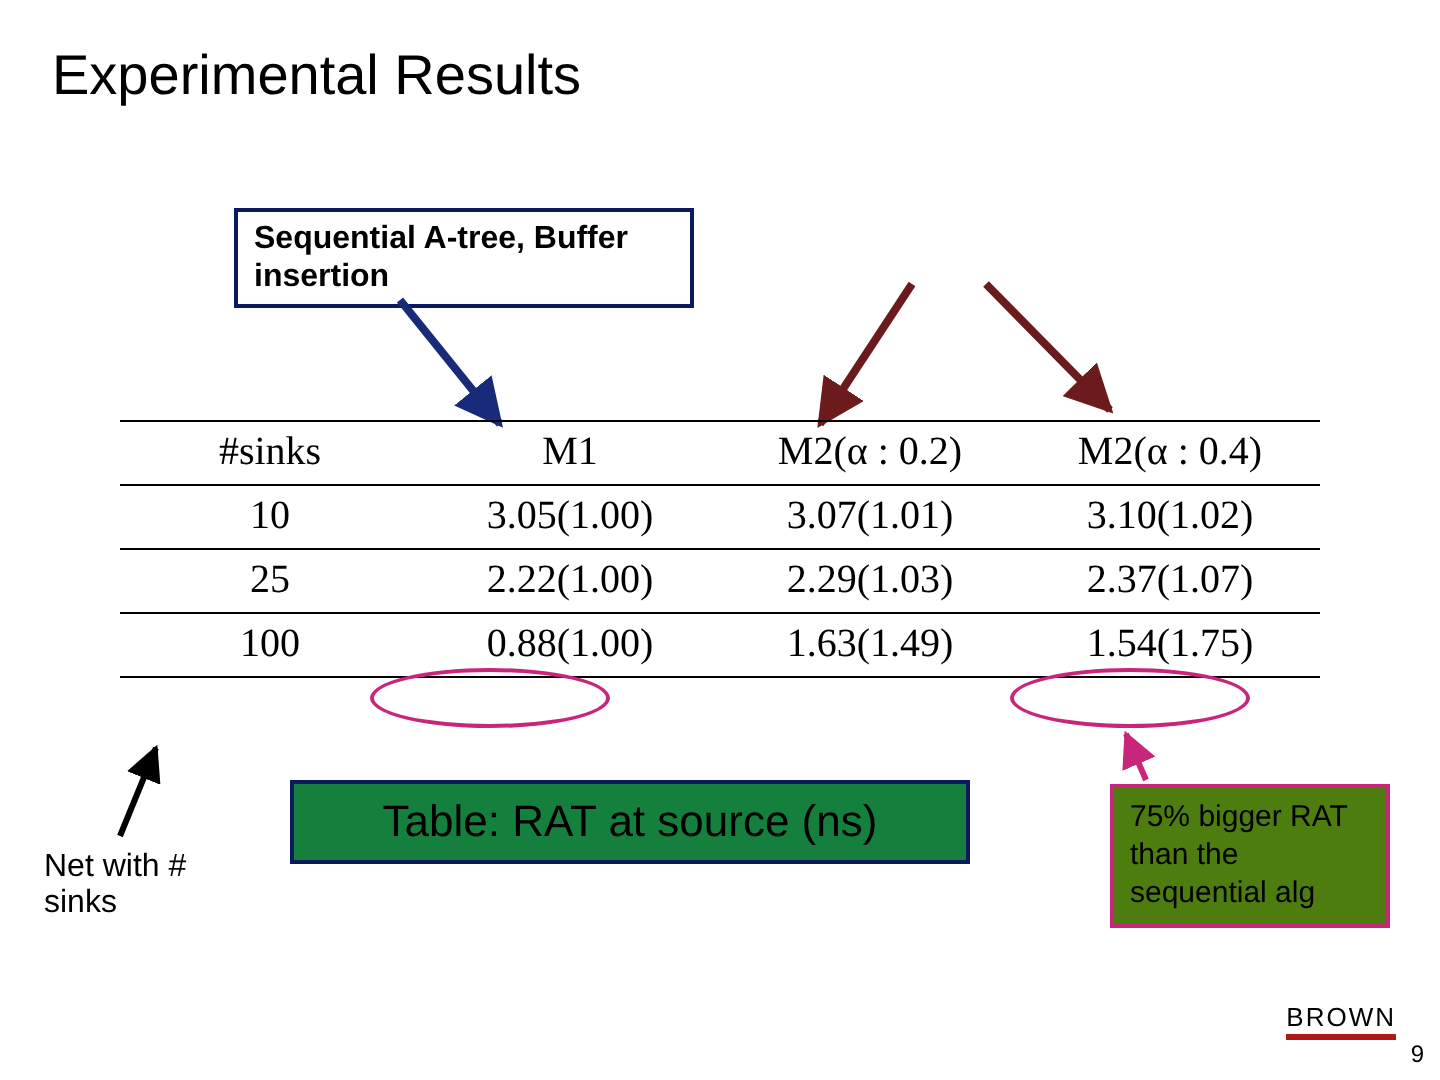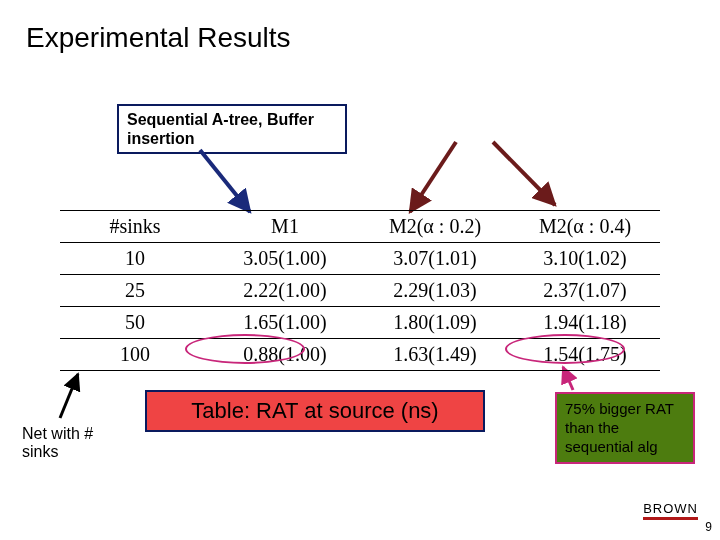--- a/index.html
+++ b/index.html
@@ -11,21 +11,21 @@
   .label-prop { position: absolute; top: 111px; left: 395px; width: 190px; border-color: #5a1414; }
   .arrows-layer { position: absolute; top:0; left:0; width:720px; height:540px; pointer-events:none; }
   .ellipse { position:absolute; border:2px solid #c8267a; border-radius:50%; }
   .ell1 { top: 334px; left: 185px; width: 120px; height: 30px; }
   .ell2 { top: 334px; left: 505px; width: 120px; height: 30px; }
   .table-wrap { position: absolute; top: 210px; left: 60px; width: 600px; }
   table { border-collapse: collapse; width: 100%; table-layout: fixed; }
   th, td { font-family: "Times New Roman", Times, serif; font-size: 20px; padding: 4px 6px; text-align: center; border-top: 1.5px solid #000; border-bottom: 1.5px solid #000; }
   th { font-weight: 400; }
   td.c0, th.c0 { text-align: center; }
-  .caption-box { position: absolute; top: 390px; left: 145px; width: 340px; border: 2px solid #0a1a5e; background: #ef4444; padding: 6px 10px; font-size: 22px; text-align: center; }
+  .caption-box { position: absolute; top: 390px; left: 145px; width: 340px; border: 2px solid #0a1a5e; background: #15803d; padding: 6px 10px; font-size: 22px; text-align: center; }
   .netlabel { position: absolute; top: 425px; left: 22px; width: 90px; font-size: 16px; }
   .summary-box { position: absolute; top: 392px; left: 555px; width: 140px; border: 2px solid #c8267a; background: #4d7c0f; padding: 6px 8px; font-size: 15px; line-height: 1.25; }
   .brown { position: absolute; bottom: 20px; right: 22px; font-size: 13px; letter-spacing: 1px; }
   .brown .bar { width: 100%; height: 3px; background: #b01818; margin-top: 1px; }
   .pagenum { position: absolute; bottom: 6px; right: 8px; font-size: 12px; }
 </style>
 </head>
 <body>
 
 <div class="slide">
@@ -73,26 +73,20 @@
           <td>3.07(1.01)</td>
           <td>3.10(1.02)</td>
         </tr>
         <tr>
           <td class="c0">25</td>
           <td>2.22(1.00)</td>
           <td>2.29(1.03)</td>
           <td>2.37(1.07)</td>
         </tr>
         <tr>
-          <td class="c0">50</td>
-          <td>1.65(1.00)</td>
-          <td>1.80(1.09)</td>
-          <td>1.94(1.18)</td>
-        </tr>
-        <tr>
           <td class="c0">100</td>
           <td>0.88(1.00)</td>
           <td>1.63(1.49)</td>
           <td>1.54(1.75)</td>
         </tr>
       </tbody>
     </table>
   </div>
 
   <div class="ellipse ell1"></div>

